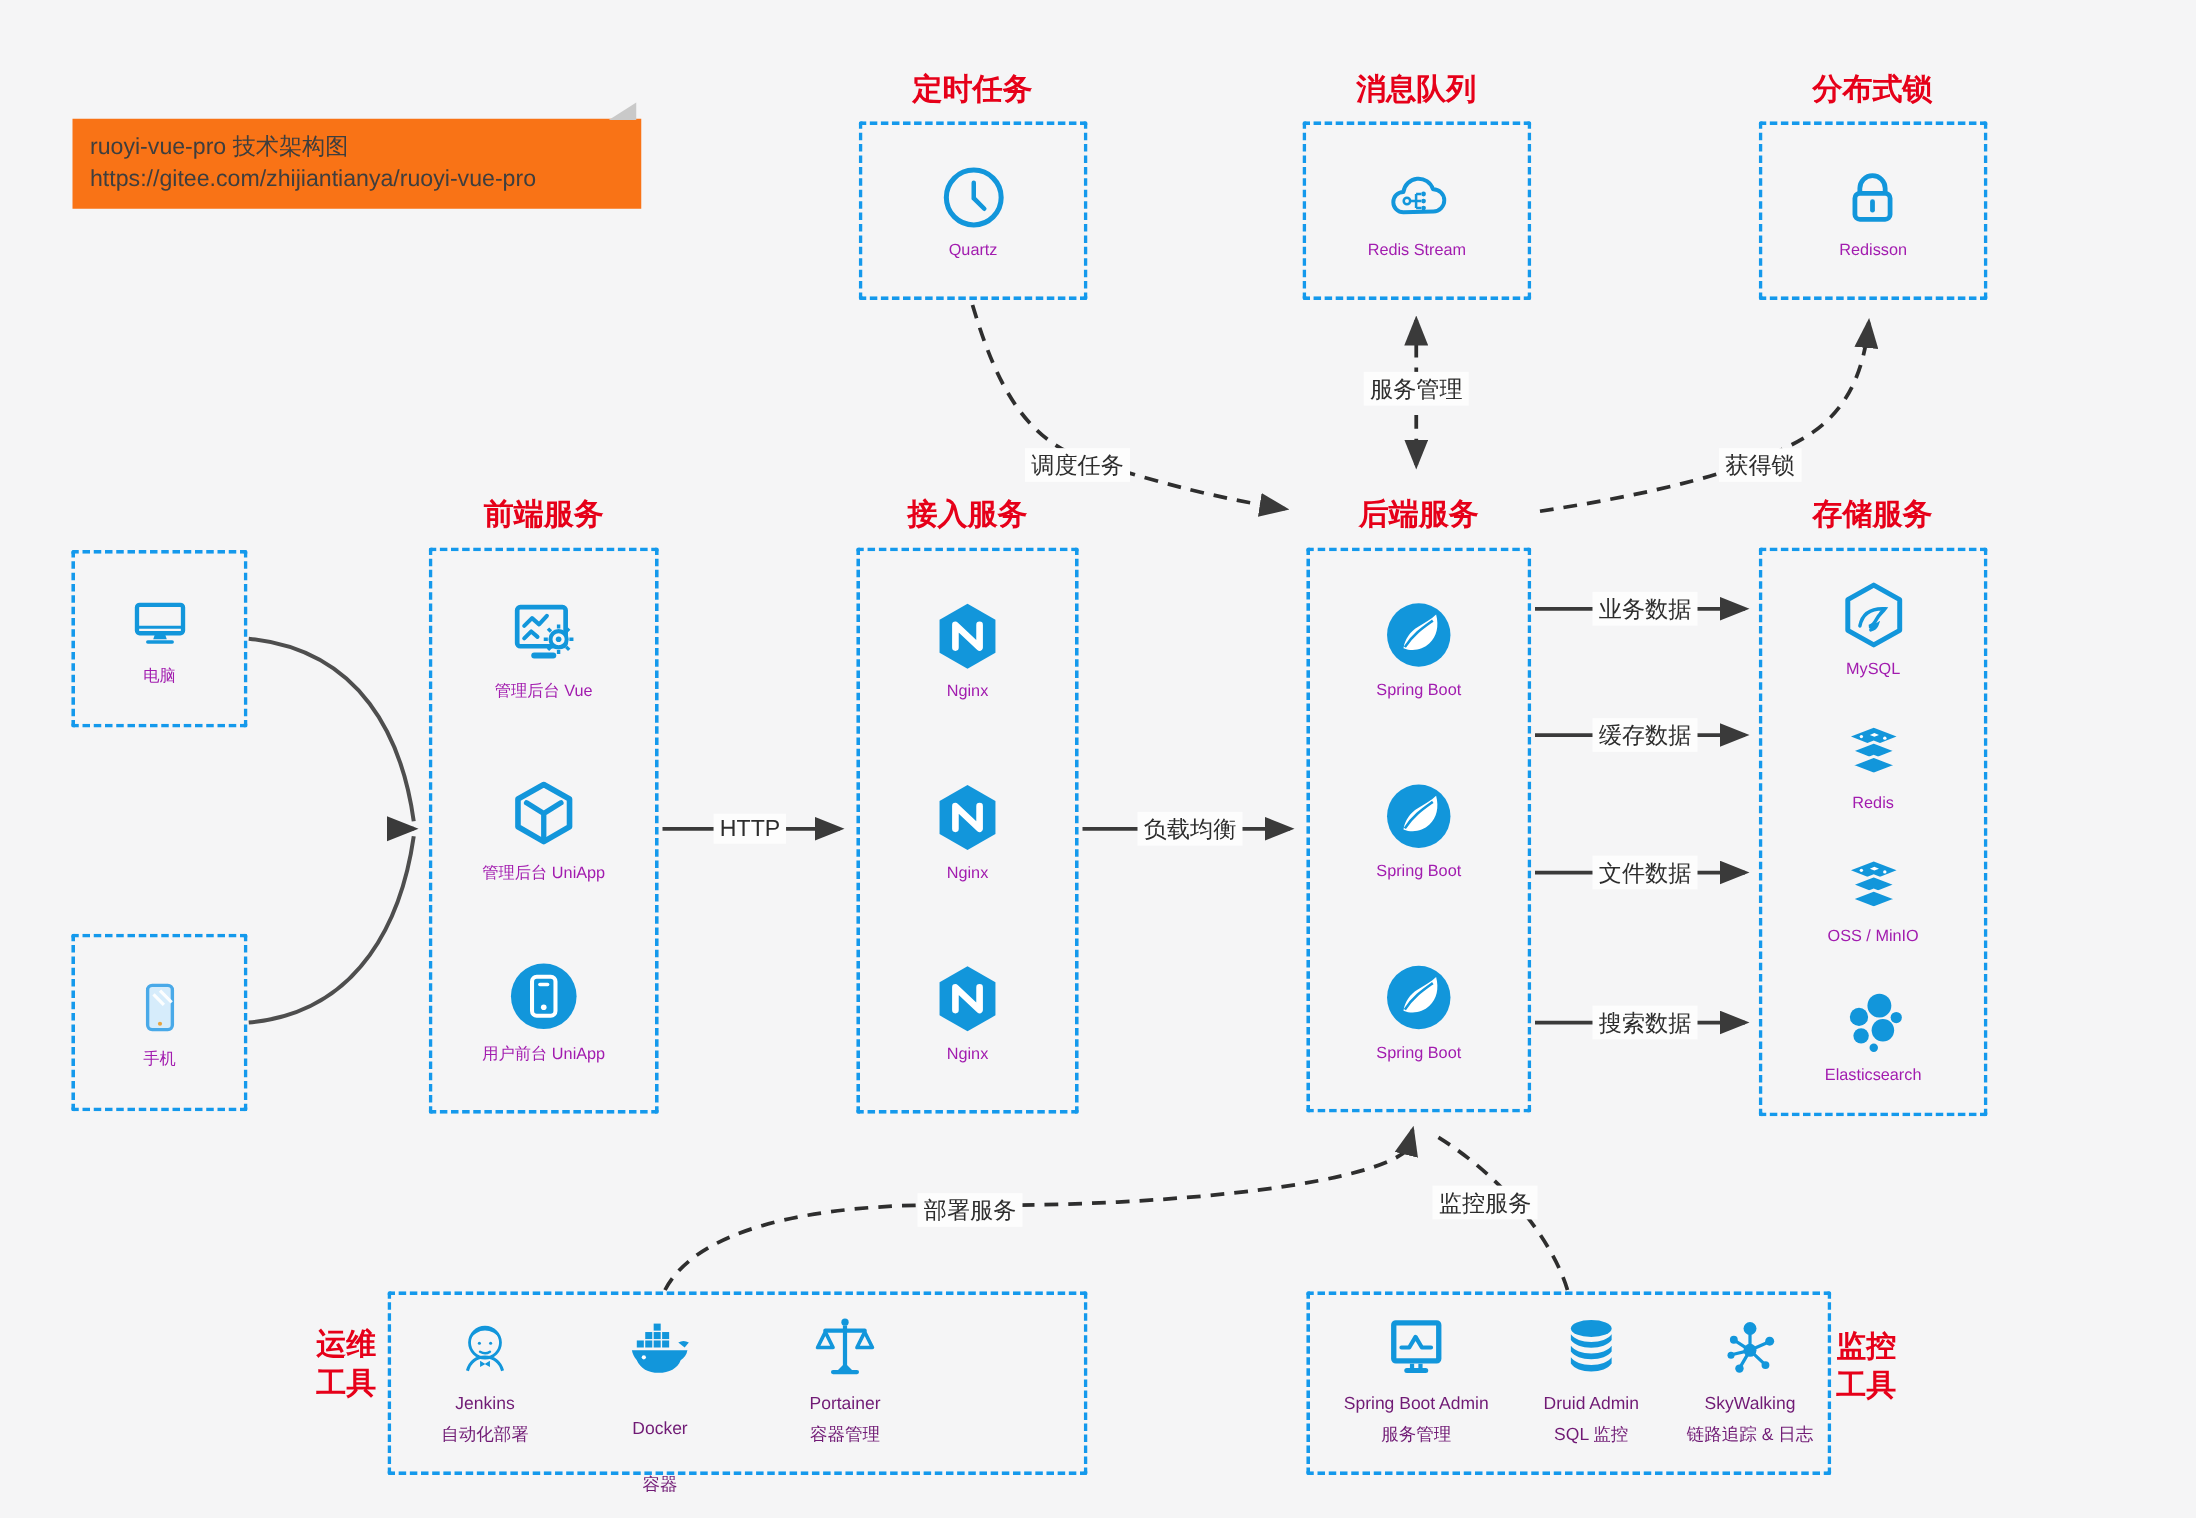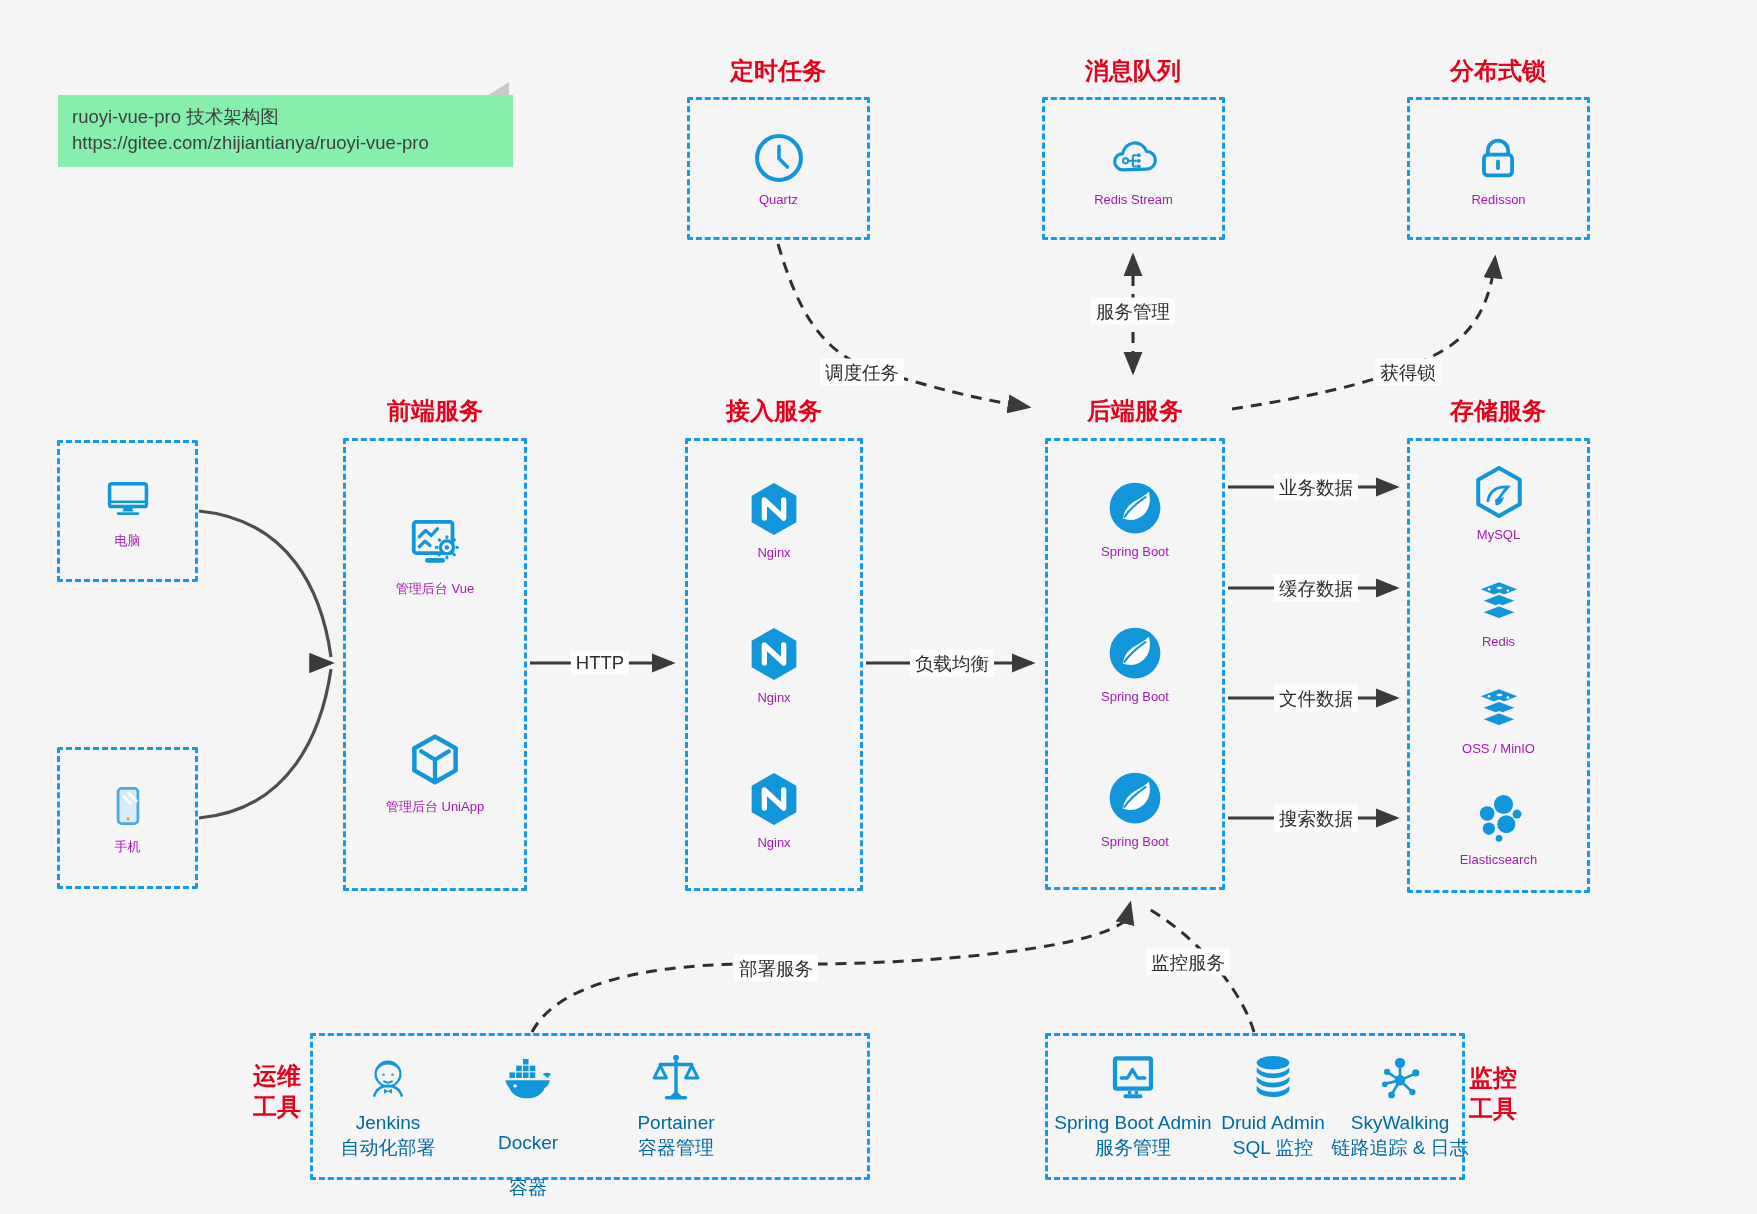--- a/index.html
+++ b/index.html
@@ -4,23 +4,23 @@
 <style>
   html,body{margin:0;padding:0;background:#f5f5f6;font-family:"Liberation Sans","DejaVu Sans",sans-serif;}
   #canvas{position:relative;width:1757px;height:1214px;background:#f5f5f6;overflow:hidden;color:#2f2f2f;}
   .dash-box{position:absolute;border:3px dashed #1499ec;border-radius:2px;box-sizing:border-box;z-index:1;}
   .box-title{position:absolute;transform:translateX(-50%);font-size:24px;font-weight:bold;color:#e60019;white-space:nowrap;z-index:2;}
   .side-title{position:absolute;font-size:24px;font-weight:bold;color:#e60019;text-align:center;line-height:31px;z-index:2;white-space:nowrap;}
   .vflex{display:flex;flex-direction:column;justify-content:space-around;align-items:center;padding:6px 0;}
   .item{display:flex;flex-direction:column;align-items:center;}
   .item .lbl{font-size:13px;color:#a21caf;margin-top:7px;white-space:nowrap;}
   .bitem{position:absolute;top:15px;display:flex;flex-direction:column;align-items:center;}
-  .bitem .lbl,.bitem .sub{font-size:19px;color:#0369a1;line-height:25px;white-space:nowrap;text-align:center;}
+  .bitem .lbl,.bitem .sub{font-size:14px;color:#701a75;line-height:25px;white-space:nowrap;text-align:center;}
   .bitem .lbl{margin-top:5px;}
-  .note{position:absolute;left:58px;top:95px;width:455px;height:72px;background:#86efac;box-sizing:border-box;
+  .note{position:absolute;left:58px;top:95px;width:455px;height:72px;background:#f97316;box-sizing:border-box;
         padding:9px 14px;font-size:18.5px;line-height:26px;color:#3e3e3e;z-index:2;}
   .note::after{content:"";position:absolute;top:-13px;right:4px;width:0;height:0;
         border-left:22px solid transparent;border-bottom:14px solid #c9c9c9;}
   .edge-label{position:absolute;transform:translate(-50%,-50%);background:#fdfdfd;padding:1px 5px;
         font-size:18.5px;color:#2d2d2d;white-space:nowrap;z-index:10;}
   #wires{position:absolute;left:0;top:0;z-index:5;pointer-events:none;}
   .icon{display:block;}
 </style>
 </head>
 <body>
@@ -224,20 +224,26 @@
       <svg class="icon" width="62" height="60">
           <use href="#i-adminvue"></use>
         </svg>
       <div class="lbl">管理后台 Vue</div>
     </div>
     <div class="item">
       <svg class="icon" width="60" height="60">
           <use href="#i-unicube"></use>
         </svg>
       <div class="lbl">管理后台 UniApp</div>
+    </div>
+    <div class="item">
+      <svg class="icon" width="60" height="60">
+          <use href="#i-userapp"></use>
+        </svg>
+      <div class="lbl">用户前台 UniApp</div>
     </div>
   </div>
 
   <div class="box-title" style="left:774px;top:395px;">接入服务</div>
   <div class="dash-box vflex" style="left:685px;top:438px;width:178px;height:453px;">
     <div class="item">
       <svg class="icon" width="58" height="58">
           <use href="#i-nginx"></use>
         </svg>
       <div class="lbl">Nginx</div>

